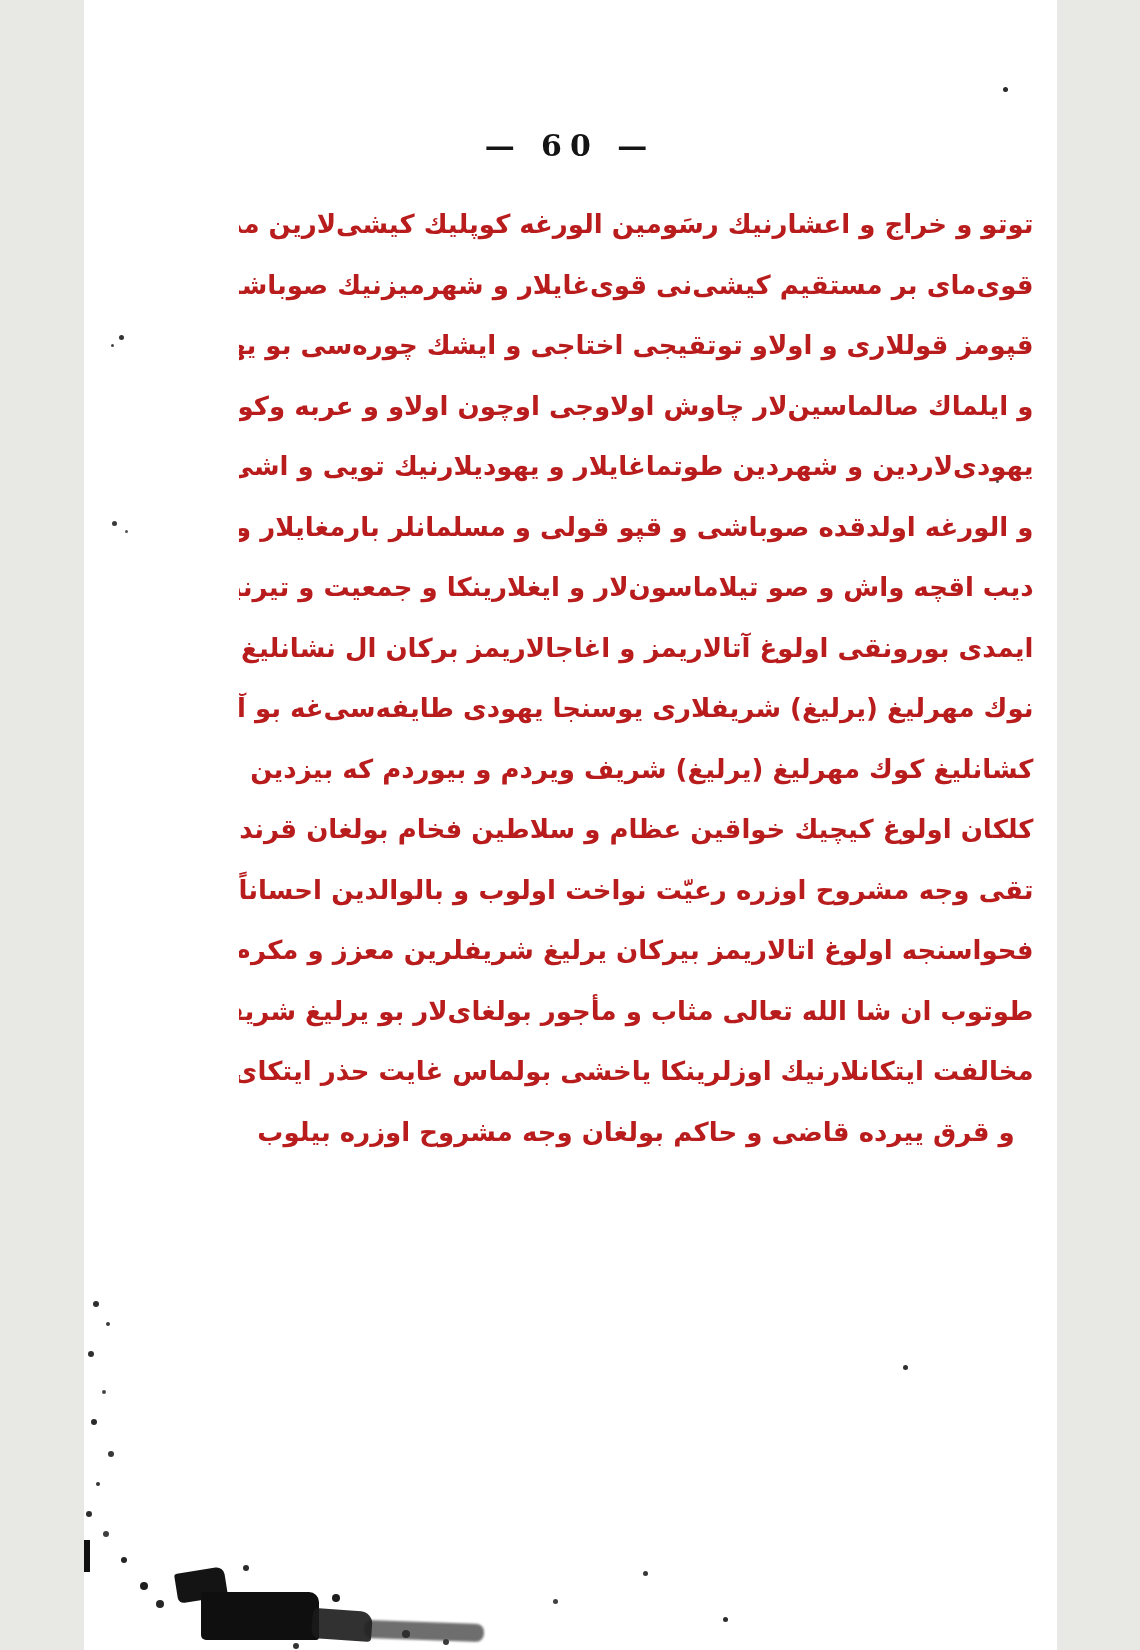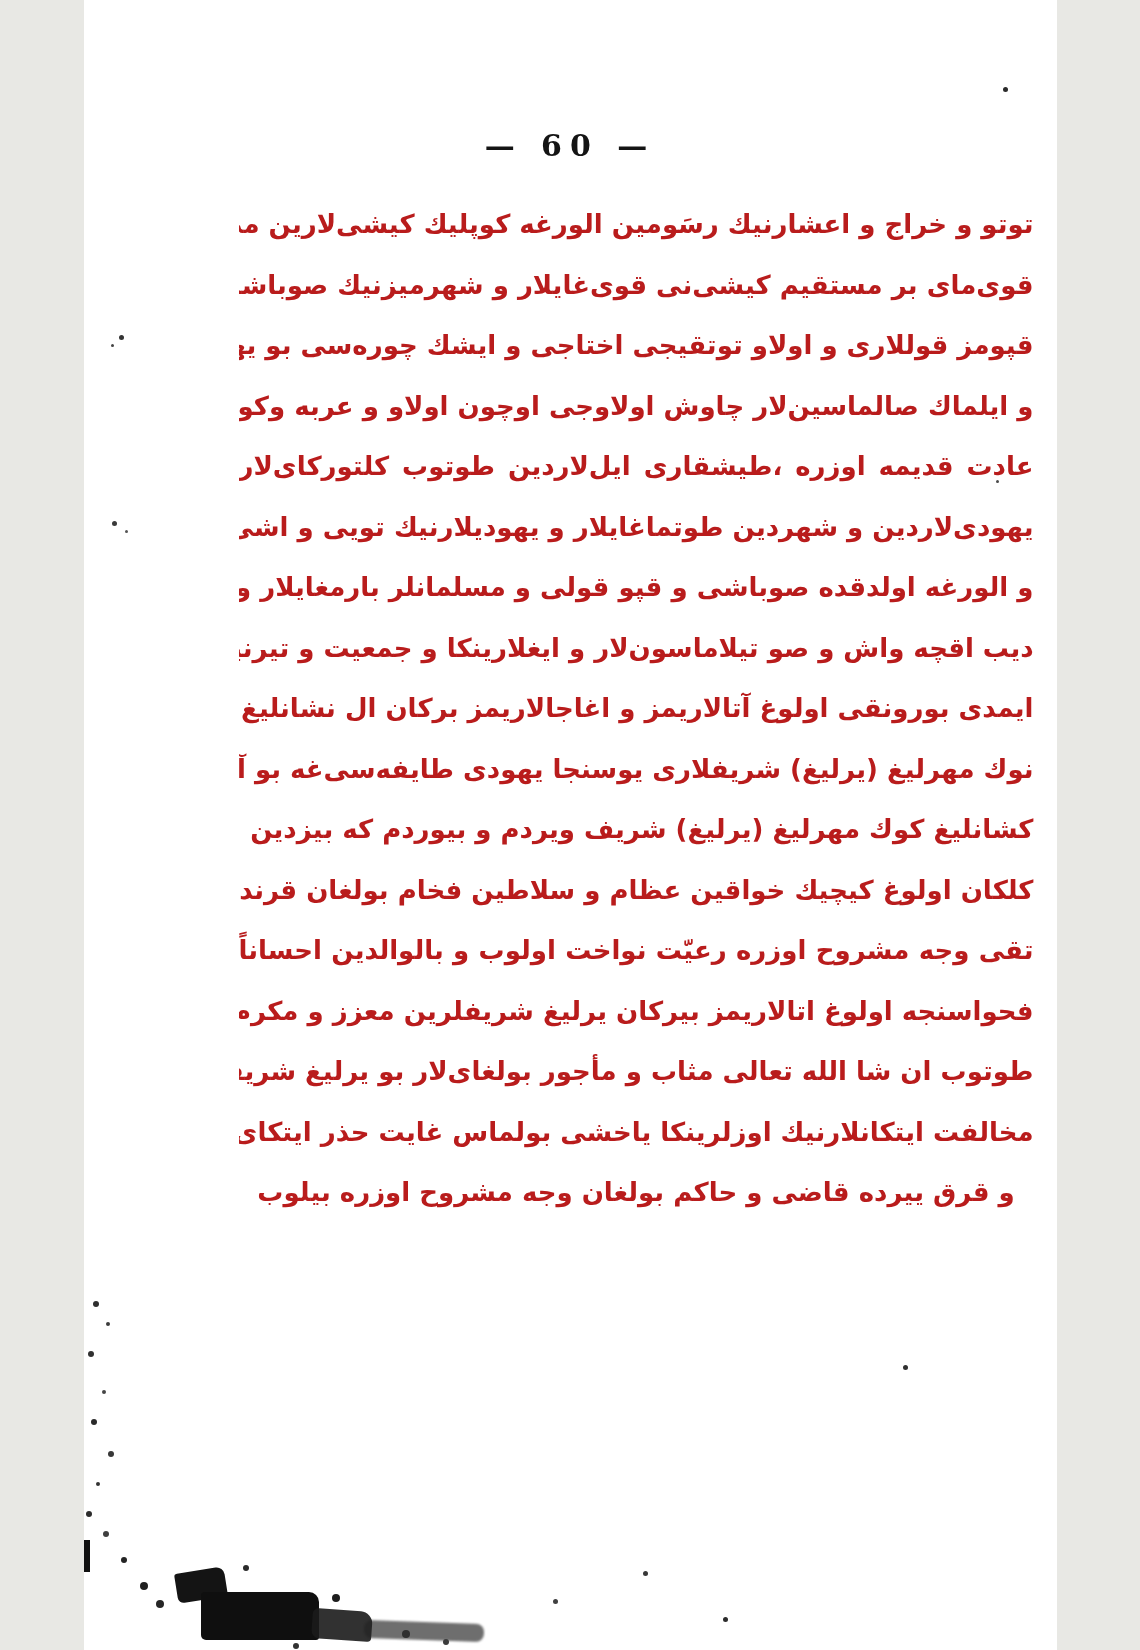--- a/index.html
+++ b/index.html
@@ -97,21 +97,20 @@
 
 <div class="page">
 
   <div class="page-header">— 60 —</div>
 
   <div class="text-block">
     <div class="line">توتو و خراج و اعشارنيك رسَومين الورغه كوپليك كيشى‌لارين مصلحتكا</div>
     <div class="line">قوى‌ماى بر مستقيم كيشى‌نى قوى‌غايلار و شهرميزنيك صوباشيلارى و</div>
     <div class="line">قپومز قوللارى و اولاو توتقيجى اختاجى و ايشك چوره‌سى بو يهودى</div>
     <div class="line">و ايلماك صالماسين‌لار چاوش اولاوجى اوچون اولاو و عربه وكولوكين</div>
-    <div class="line">عادت قديمه اوزره ،طيشقارى ايل‌لاردين طوتوب كلتوركاى‌لار</div>
     <div class="line">يهودى‌لاردين و شهردين طوتماغايلار و يهوديلارنيك تويى و اشى</div>
     <div class="line">و الورغه اولدقده صوباشى و قپو قولى و مسلمانلر بارمغايلار و توى حقى</div>
     <div class="line">ديب اقچه واش و صو تيلاماسون‌لار و ايغلارينكا و جمعيت و تيرنيكلارينكا</div>
     <div class="line">ايمدى بورونقى اولوغ آتالاريمز و اغاجالاريمز بركان ال نشانليغ و</div>
     <div class="line">نوك مهرليغ (يرليغ) شريفلارى يوسنجا يهودى طايفه‌سى‌غه بو آل</div>
     <div class="line">كشانليغ كوك مهرليغ (يرليغ) شريف ويردم و بيوردم كه بيزدين صوك</div>
     <div class="line">كلكان اولوغ كيچيك خواقين عظام و سلاطين فخام بولغان قرنداش‌لاريمز</div>
     <div class="line">تقى وجه مشروح اوزره رعيّت نواخت اولوب و بالوالدين احساناً</div>
     <div class="line">فحواسنجه اولوغ اتالاريمز بيركان يرليغ شريفلرين معزز و مكرم</div>
     <div class="line">طوتوب ان شا الله تعالى مثاب و مأجور بولغاى‌لار بو يرليغ شريفمزكا</div>

